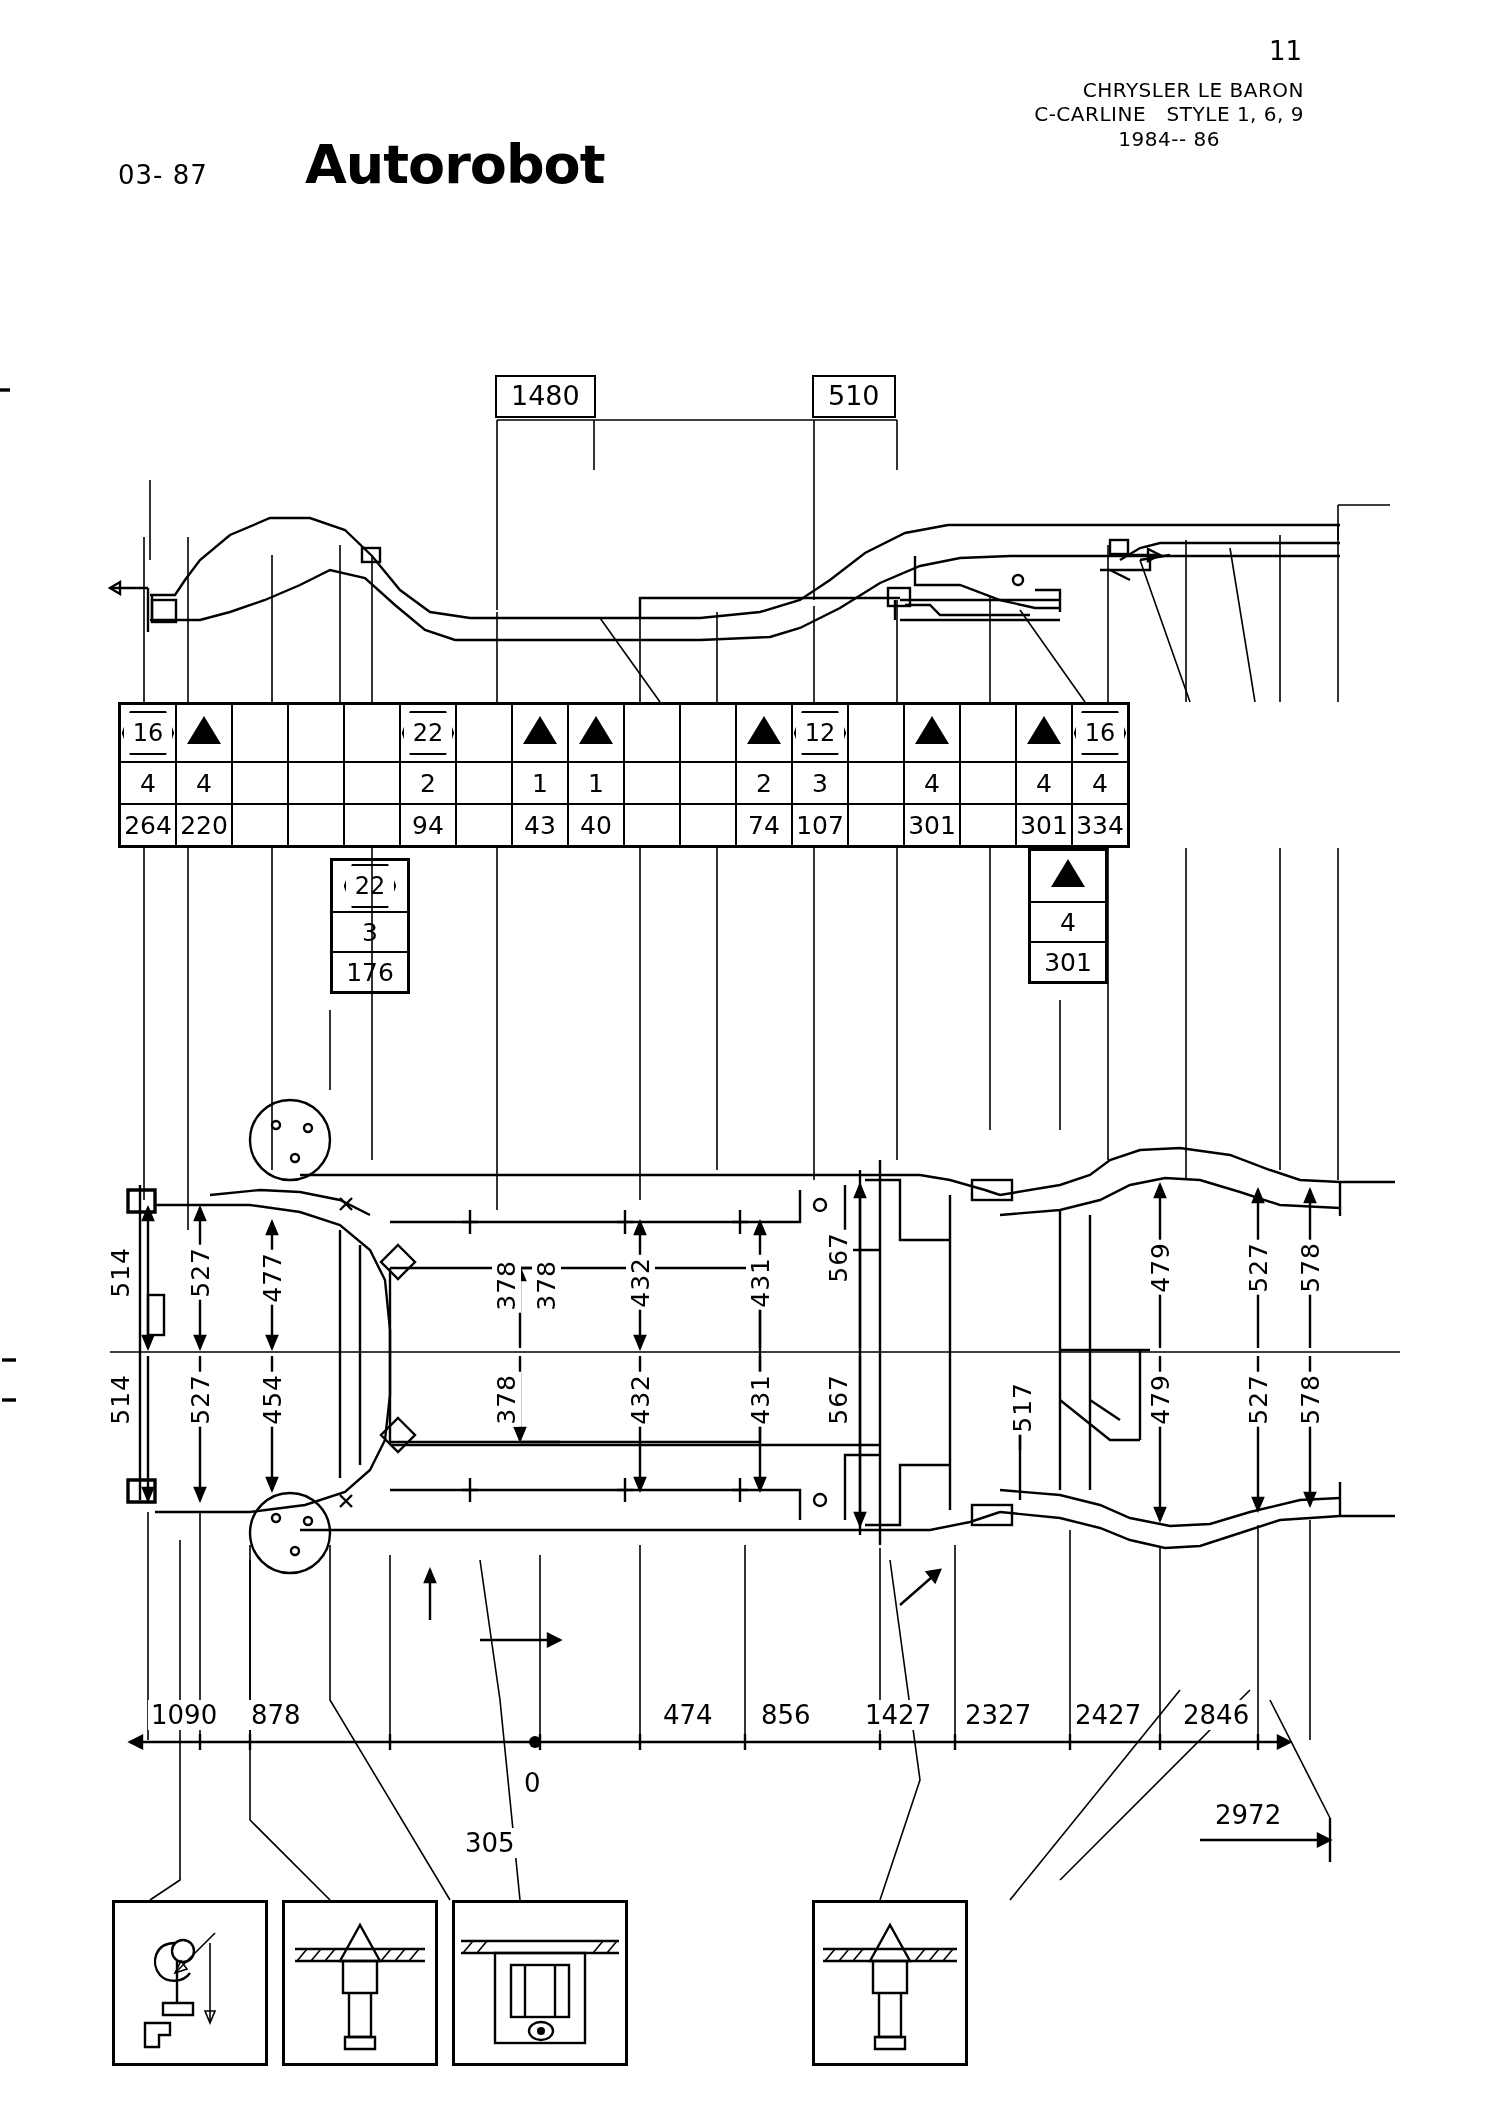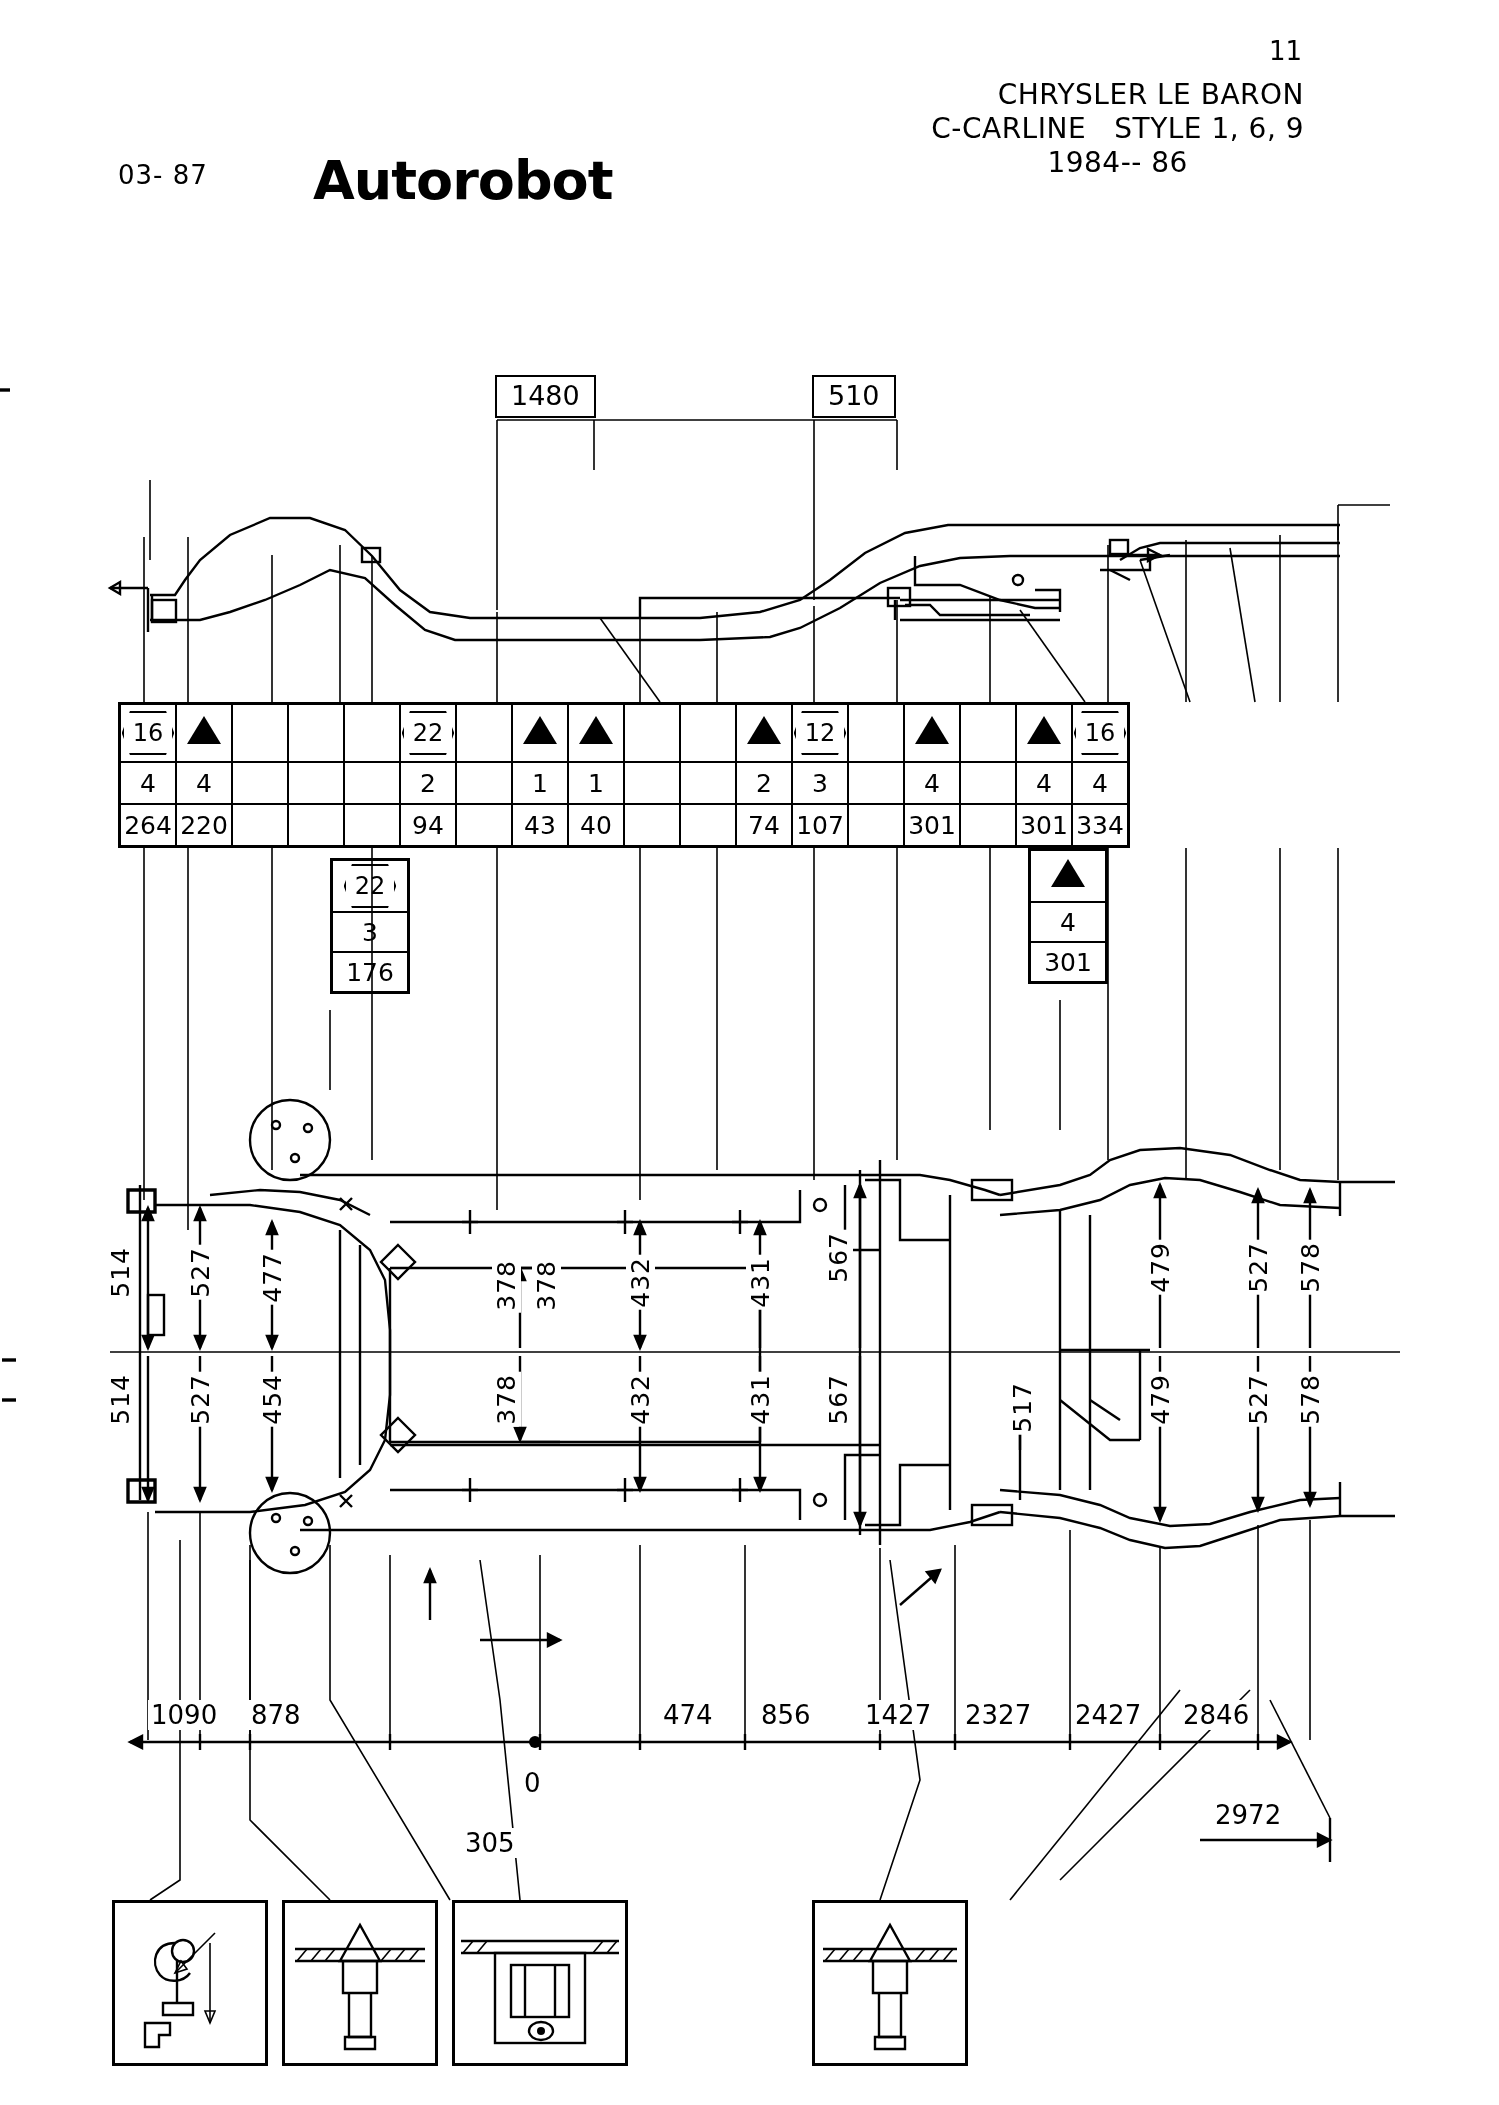--- a/index.html
+++ b/index.html
@@ -2,22 +2,22 @@
 <html><head>
 <meta charset="utf-8">
 <style>
   html,body{margin:0;padding:0;background:#ffffff;}
   body{width:1499px;height:2105px;position:relative;font-family:"DejaVu Sans",sans-serif;color:#000;overflow:hidden;}
   .pg{position:absolute;left:0;top:0;width:1362px;height:2105px;}
 
   
   #page-number{position:absolute;right:60px;top:36px;font-size:26px;font-family:"DejaVu Sans",sans-serif;}
   #date-code{position:absolute;left:118px;top:160px;font-size:26px;letter-spacing:1px;}
-  #brand{position:absolute;left:313px;top:133px;font-size:54px;font-weight:bold;letter-spacing:-1px;font-family:"DejaVu Sans",sans-serif;margin-top:16px;}
-  .title-block{position:absolute;right:58px;top:78px;text-align:right;font-size:28px;line-height:1.22;letter-spacing:.5px;}
+  #brand{position:absolute;left:305px;top:133px;font-size:54px;font-weight:bold;letter-spacing:-1px;font-family:"DejaVu Sans",sans-serif;}
+  .title-block{position:absolute;right:58px;top:78px;text-align:right;font-size:20px;line-height:1.22;letter-spacing:.5px;}
   .title-block div{white-space:pre;}
   .t-center{text-align:center;}
 
   
   .boxnum{position:absolute;border:2.5px solid #000;background:#fff;font-size:27px;padding:3px 14px 5px 14px;text-align:center;}
 
   
   svg{position:absolute;left:0;top:0;overflow:visible;}
   .ln{stroke:#000;fill:none;}
   .thin{stroke-width:1.6;}

